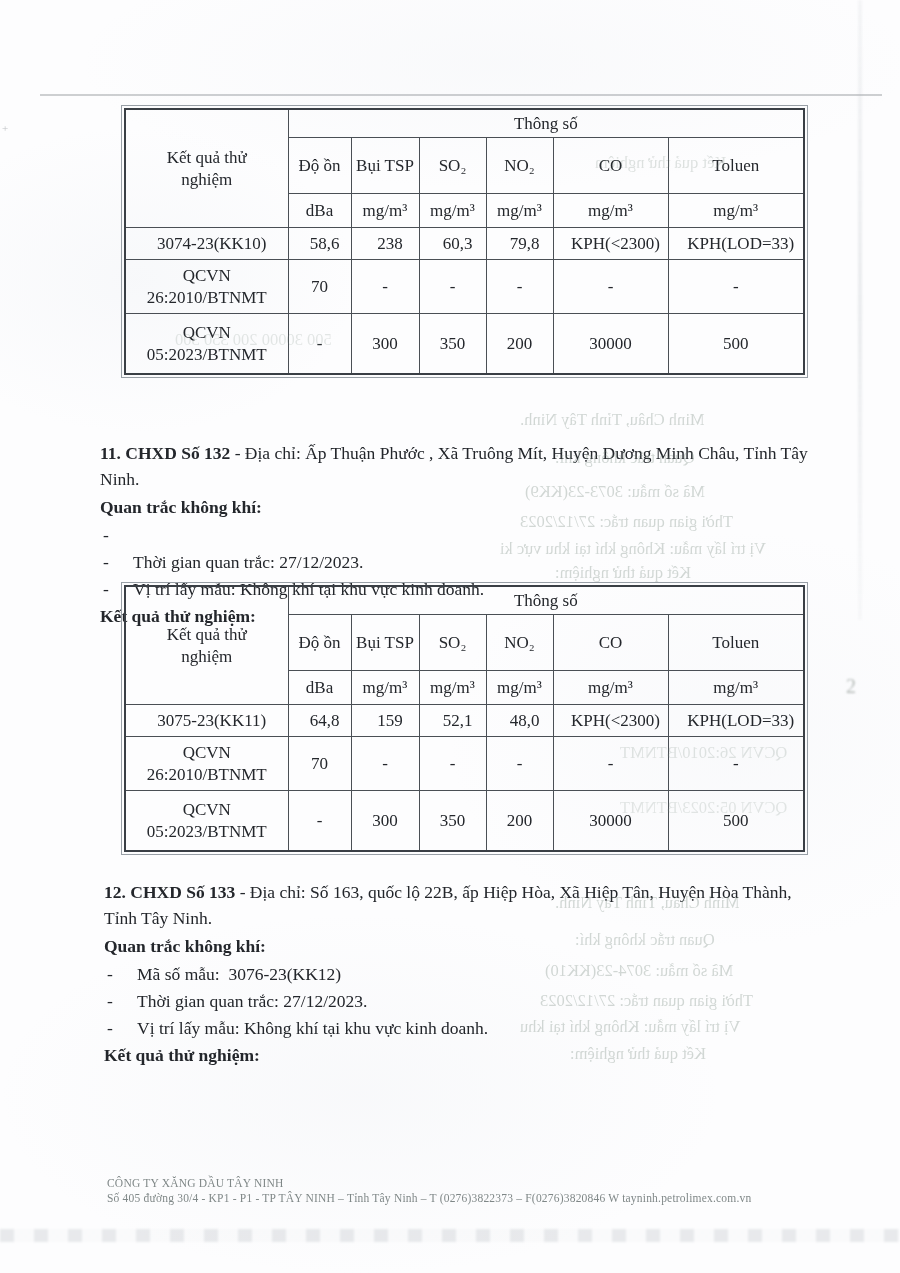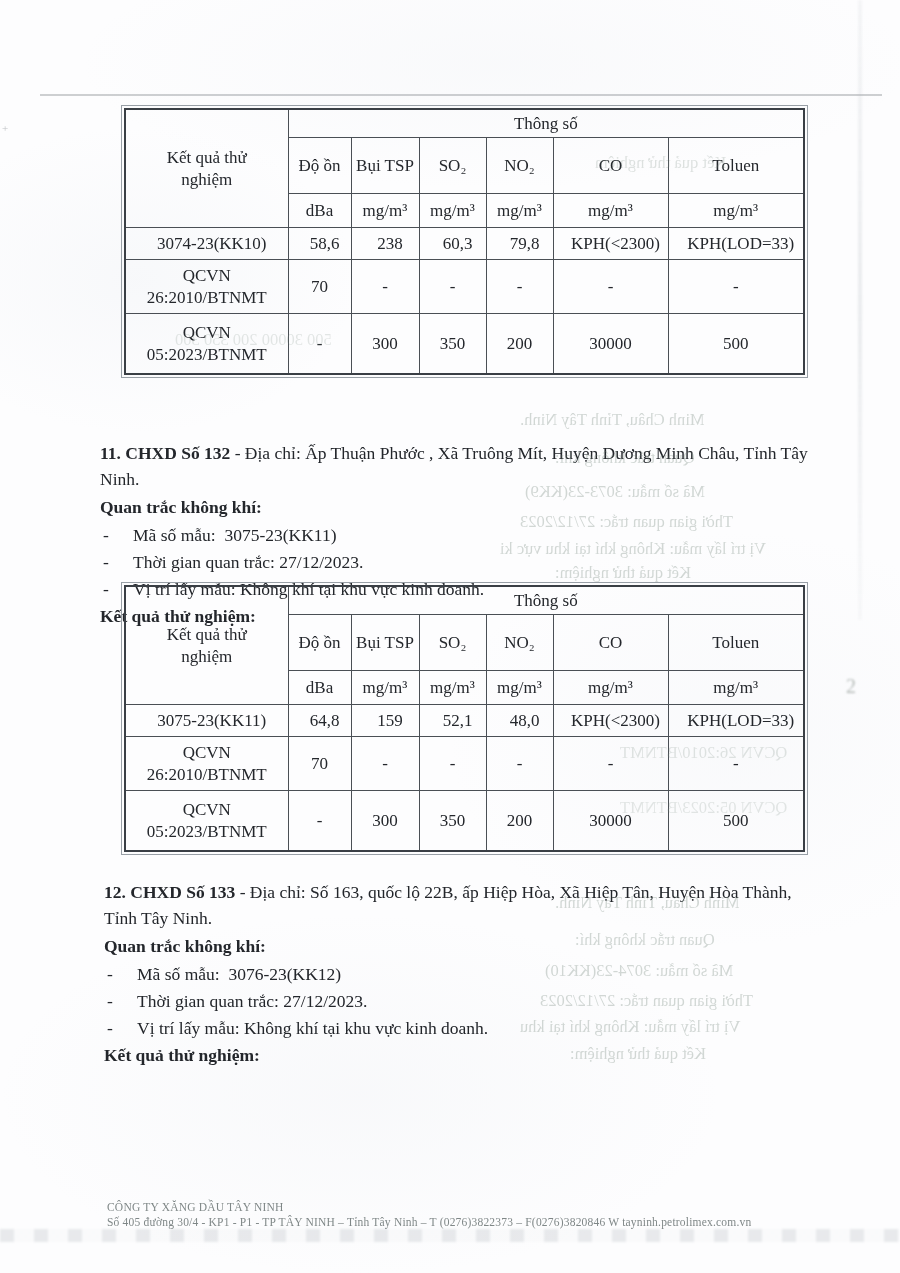--- a/index.html
+++ b/index.html
@@ -54,21 +54,21 @@
   .section{position:absolute;width:712px;font-size:17.5px;}
   .sec-title{margin:0 0 2px 0;line-height:26px;}
   .sec-title b{font-weight:bold;}
   .sec-hd{margin:2px 0 1px 0;font-weight:bold;line-height:27px;}
   .bullet{display:flex;line-height:27px;}
   .bullet .dash{width:30px;padding-left:3px;flex:0 0 auto;}
   .bullet .bullet-text{white-space:pre-wrap;}
 
   
   .footer{
-    position:absolute;left:107px;top:1200px;width:760px;
+    position:absolute;left:107px;top:1176px;width:760px;
     font-size:11.5px;line-height:15px;color:#7f8787;letter-spacing:0.2px;
   }
 
   
   .bleed{
     position:absolute;
     transform:scaleX(-1);
     color:#6f8277;opacity:0.30;
     filter:blur(0.6px);
     font-size:16.5px;white-space:nowrap;line-height:1;
@@ -169,21 +169,20 @@
       </tr>
     </tbody>
       </table>
   </div>
 
   <div class="section" style="left:100px;top:399px;margin-top:41px;">
     <p class="sec-title"><b>11. CHXD Số 132</b><span> - Địa chỉ: Ấp Thuận Phước , Xã Truông Mít, Huyện Dương Minh Châu, Tỉnh Tây Ninh.</span></p>
     <p class="sec-hd">Quan trắc không khí:</p>
     <div class="bullet">
       <span class="dash">-</span>
-      <span class="bullet-text">Mã số mẫu:  3075-23(KK11)</span>
     </div>
     <div class="bullet">
       <span class="dash">-</span>
       <span class="bullet-text">Thời gian quan trắc: 27/12/2023.</span>
     </div>
     <div class="bullet">
       <span class="dash">-</span>
       <span class="bullet-text">Vị trí lấy mẫu: Không khí tại khu vực kinh doanh.</span>
     </div>
     <p class="sec-hd" style="margin-top:0;">Kết quả thử nghiệm:</p>

